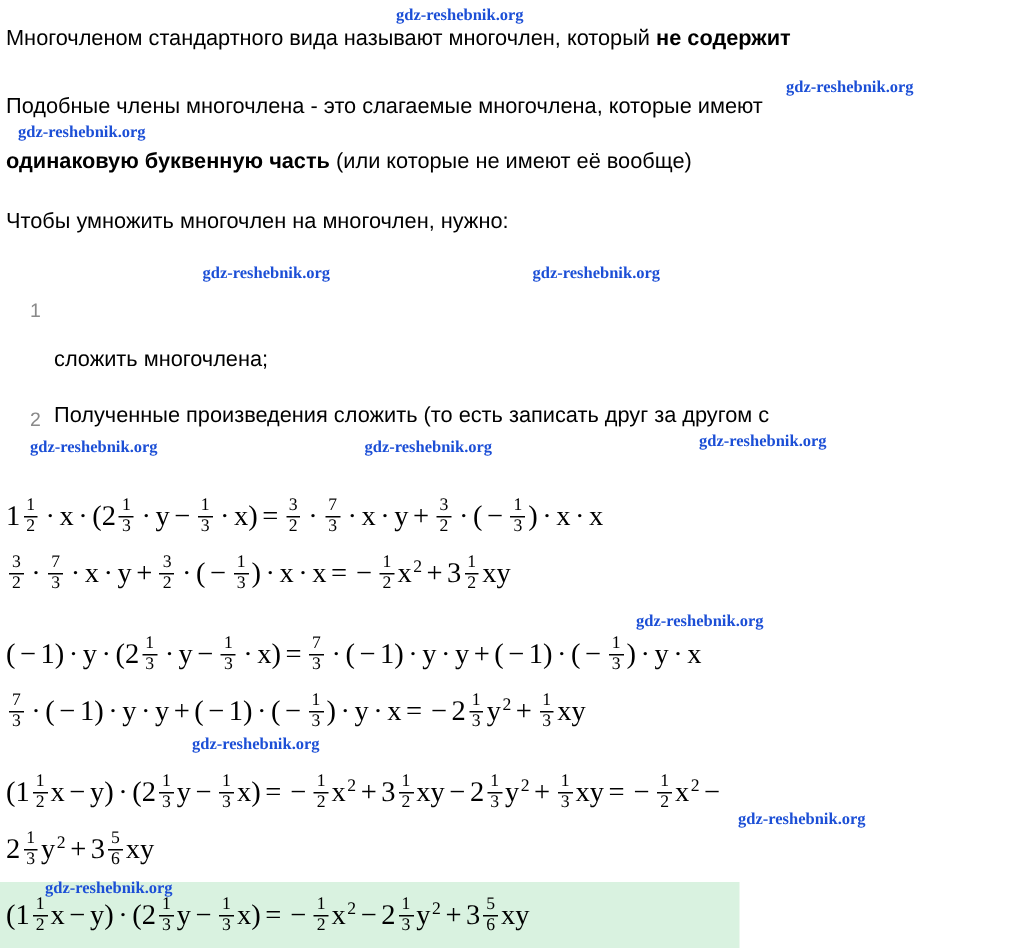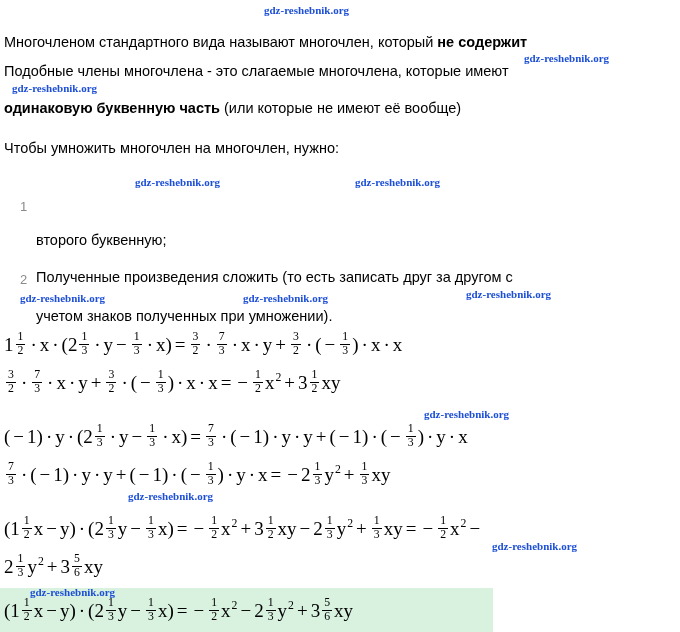--- a/index.html
+++ b/index.html
@@ -107,42 +107,41 @@
     width: 493px;
     height: 44px;
     background: #d9f2e0;
   }
 </style>
 </head>
 <body>
 
 <div class="page">
 
-  <div class="para" style="left:4px; top:33px;">
+  <div class="para" style="left:4px; top:17px;">
     <span>Многочленом стандартного вида называют многочлен, который </span><b>не содержит</b>
   </div>
 
   <div class="para" style="left:4px; top:62px;">
     <span>Подобные члены многочлена - это слагаемые многочлена, которые имеют</span>
   </div>
 
   <div class="para" style="left:4px; top:99px;">
     <b>одинаковую буквенную часть</b><span> (или которые не имеют её вообще)</span>
   </div>
 
   <div class="para" style="left:4px; top:139px;">
     <span>Чтобы умножить многочлен на многочлен, нужно:</span>
   </div>
 
   <div class="list-num" style="left:20px; top:199px;">1</div>
-  <div class="list-text" style="left:36px; top:232px;">второго буквенную;</div>
+  <div class="list-text" style="left:36px; top:232px;">сложить многочлена;</div>
 
   <div class="list-num" style="left:20px; top:272px;">2</div>
   <div class="list-text" style="left:36px; top:269px;">Полученные произведения сложить (то есть записать друг за другом с</div>
-  <div class="list-text" style="left:36px; top:308px;">учетом знаков полученных при умножении).</div>
 
   <div class="mathline" style="left:4px; top:332px;">
     <span class="mixed">1<span class="frac">
           <span class="num">1</span>
           <span class="den">2</span>
         </span></span>
     <span class="dot">·</span>x<span class="dot">·</span>(<span class="mixed">2<span class="frac">
           <span class="num">1</span>
           <span class="den">3</span>
         </span></span><span class="dot">·</span>y<span class="op">−</span><span class="frac">

